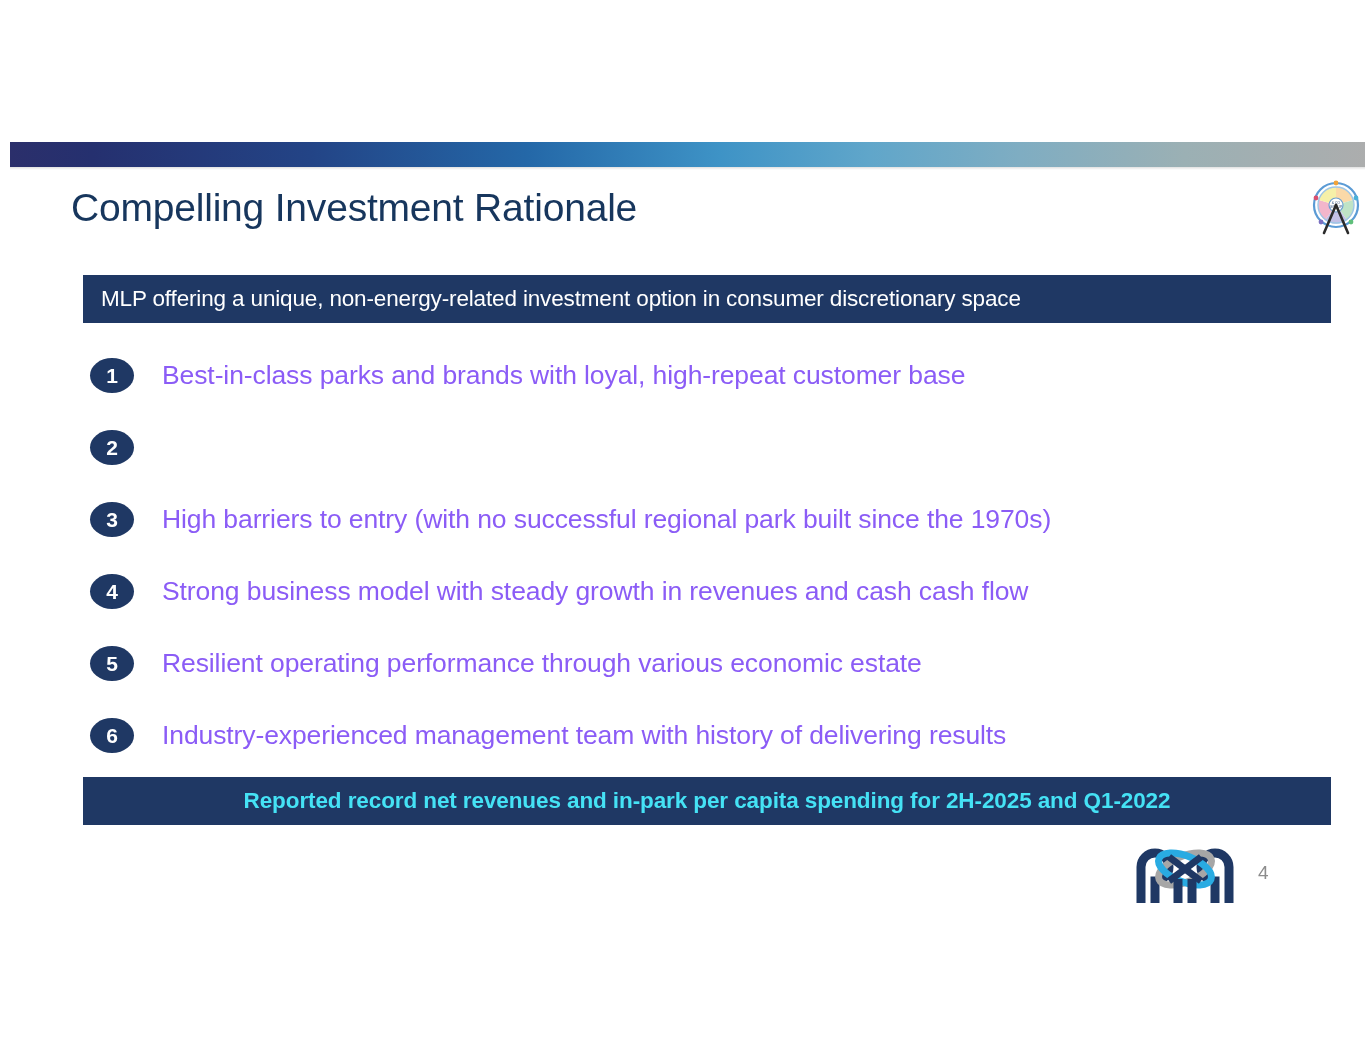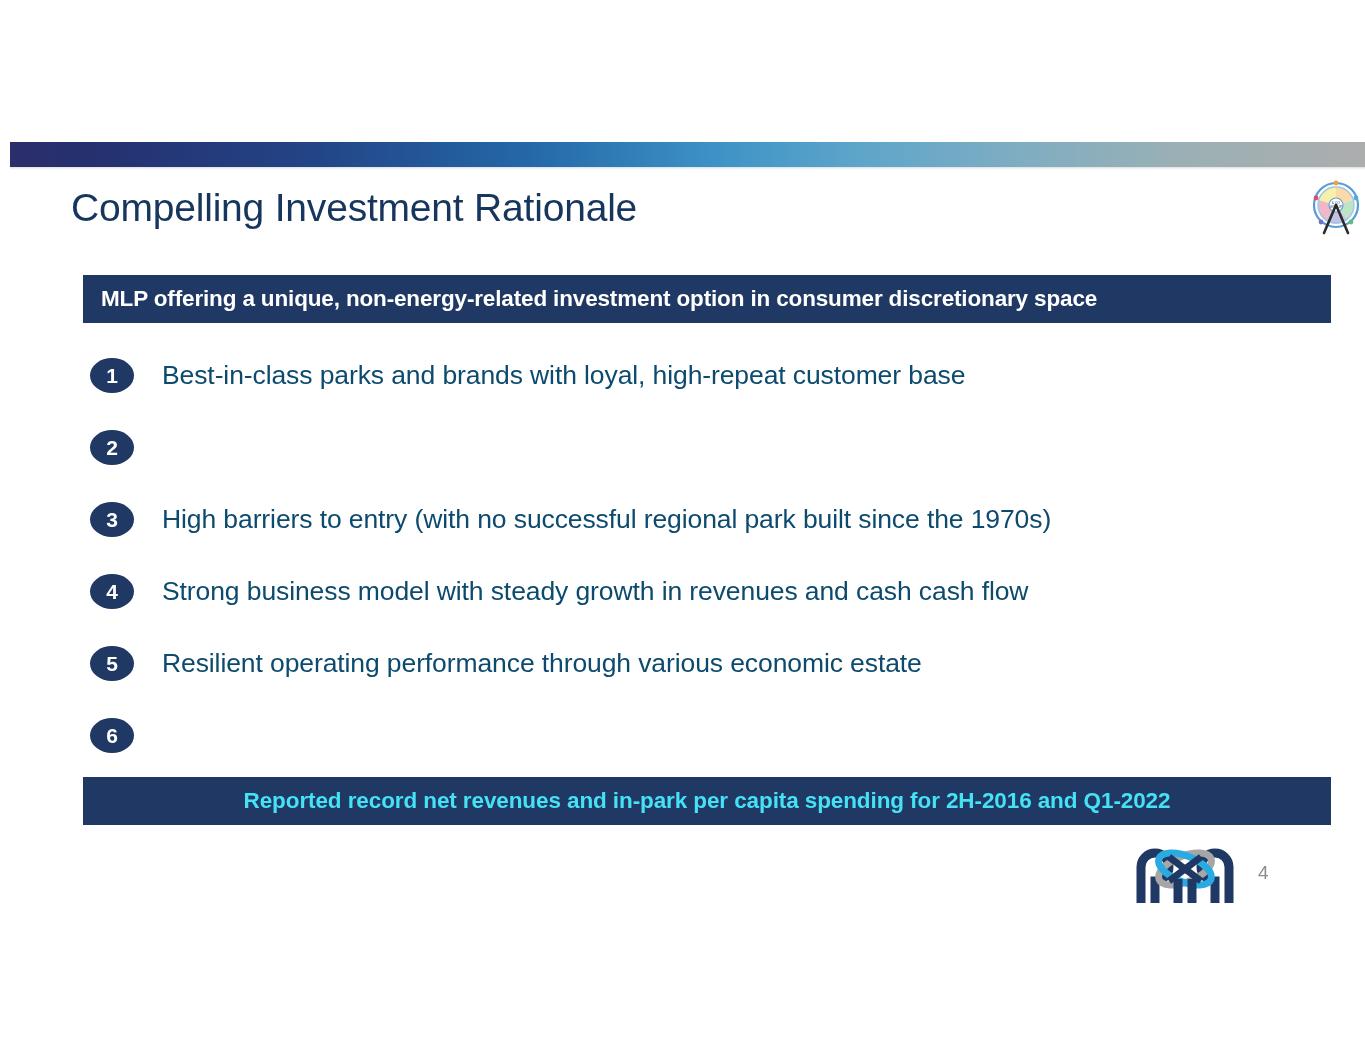--- a/index.html
+++ b/index.html
@@ -84,21 +84,21 @@
     height: 48px;
     background: #1f3864;
     display: flex;
     align-items: center;
     box-sizing: border-box;
     padding-left: 18px;
   }
   #header-banner .banner-text {
     color: #ffffff;
     font-size: 22.5px;
-    font-weight: bold;
+    font-weight: normal;
     letter-spacing: -0.15px;
     white-space: nowrap;
   }
 
   
   #bullet-list {
     position: absolute;
     left: 73px;
     top: 352px;
     width: 1248px;
@@ -121,21 +121,21 @@
     display: flex;
     align-items: center;
     justify-content: center;
     line-height: 1;
   }
   .bullet-text {
     position: absolute;
     left: 79px;
     top: 0px;
     font-size: 26.5px;
-    color: #0c4a6e;
+    color: #8b5cf6;
     line-height: 46px;
     white-space: nowrap;
     letter-spacing: -0.1px;
   }
 
   
   #footer-banner {
     position: absolute;
     left: 73px;
     top: 777px;
@@ -238,26 +238,27 @@
       <div class="bullet-text">Strong business model with steady growth in revenues and cash cash flow</div>
     </div>
 
     <div class="bullet-row">
       <div class="bullet-badge">5</div>
       <div class="bullet-text">Resilient operating performance through various economic estate</div>
     </div>
 
     <div class="bullet-row">
       <div class="bullet-badge">6</div>
+      <div class="bullet-text">Industry-experienced management team with history of delivering results</div>
     </div>
 
   </div>
 
   <div id="footer-banner">
-    <span class="banner-text">Reported record net revenues and in-park per capita spending for 2H-2016 and Q1-2022</span>
+    <span class="banner-text">Reported record net revenues and in-park per capita spending for 2H-2025 and Q1-2022</span>
   </div>
 
   <div id="corp-logo">
     <svg viewBox="0 0 112 62" width="112" height="62" xmlns="http://www.w3.org/2000/svg">
 
       <path d="M12 60 L12 24 A14 14 0 0 1 40 24 A14 14 0 0 1 26 38 L26 60" fill="none" stroke="#1f3864" stroke-width="9" stroke-linecap="butt"></path>
 
       <path d="M100 60 L100 24 A14 14 0 0 0 72 24 A14 14 0 0 0 86 38 L86 60" fill="none" stroke="#1f3864" stroke-width="9" stroke-linecap="butt"></path>
 
       <ellipse cx="56" cy="26" rx="28" ry="13" transform="rotate(-22 56 26)" fill="none" stroke="#a6a6a6" stroke-width="7"></ellipse>

